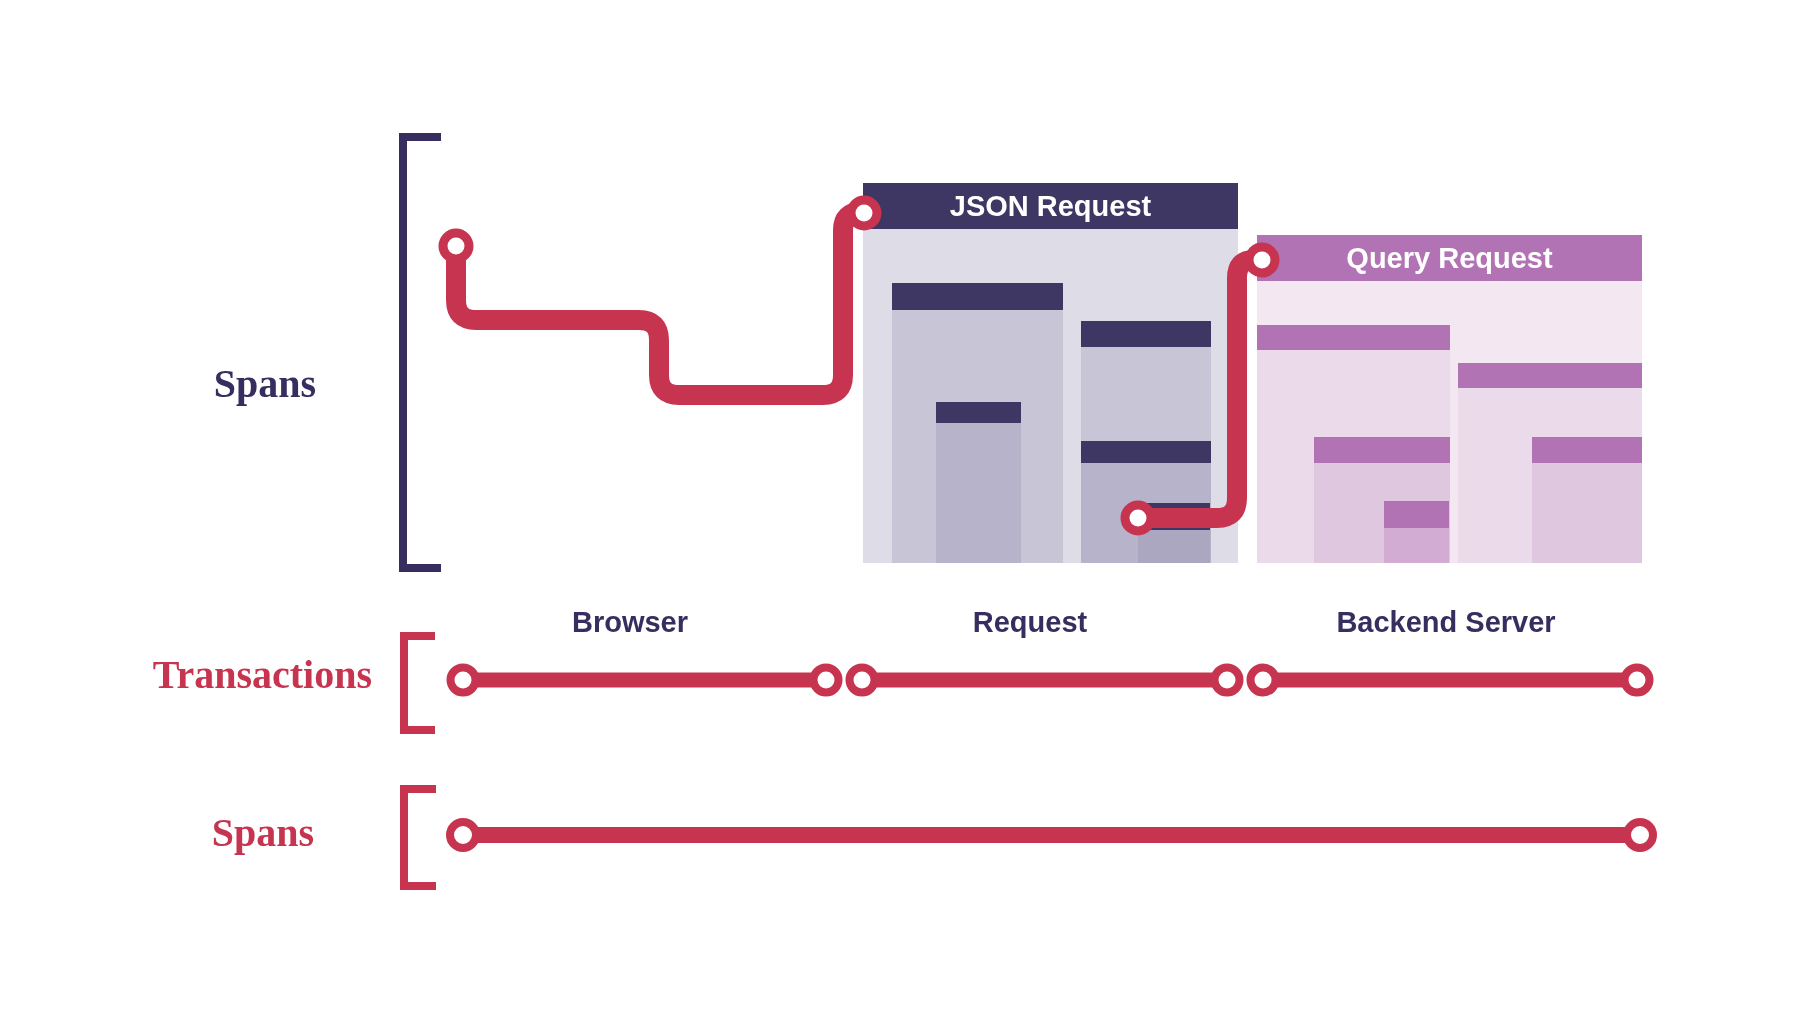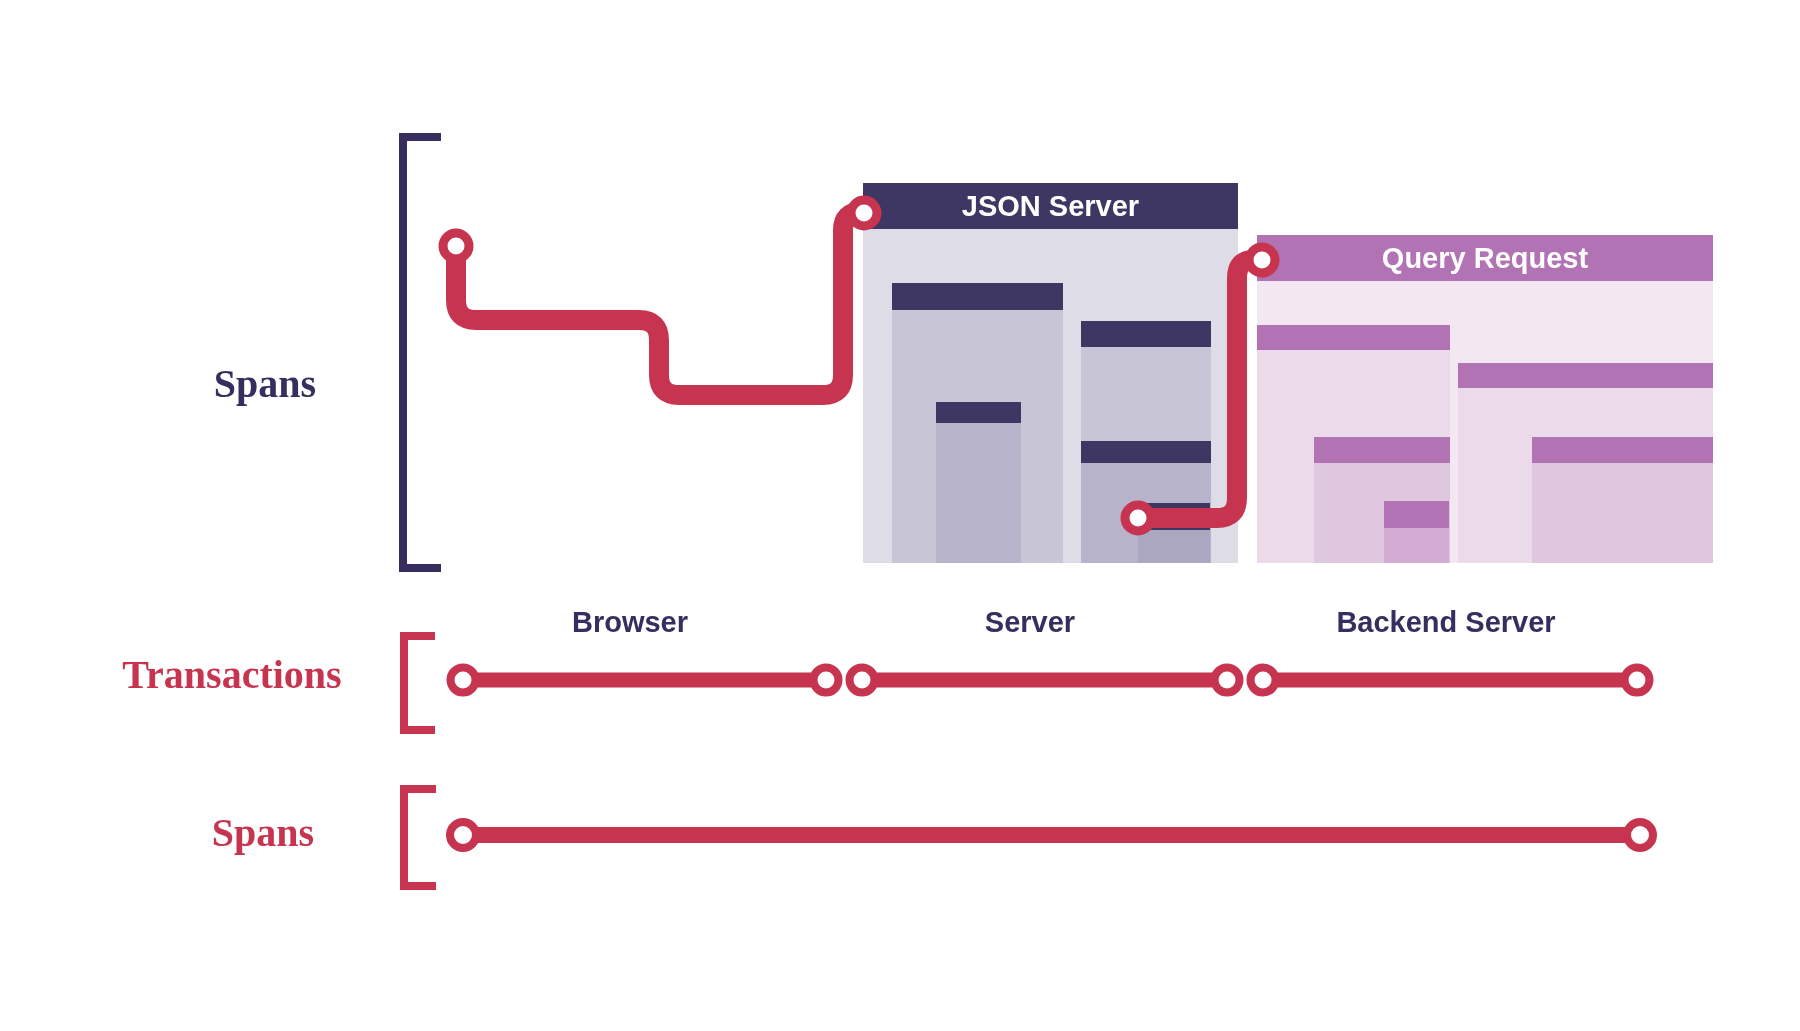--- a/index.html
+++ b/index.html
@@ -8,21 +8,21 @@
     background:var(--white,#fff);
     font-family:"Liberation Sans", sans-serif;
     font-weight:700;
   }
 
   
   .side-label { position:absolute; text-align:center; font-size:40px; letter-spacing:0;font-family:Liberation Serif, serif; }
   .side-label.navy  { color:var(--navy); }
   .side-label.red   { color:var(--red); }
   .spans-lbl        { left:140px; top:360px; width:250px; }
-  .transactions-lbl { left:92px;  top:651px; width:280px; }
+  .transactions-lbl { left:92px;  top:651px; width:280px;text-align:right; }
   .trace-lbl        { left:138px; top:809px; width:250px; }
 
   
   .bracket { position:absolute; border-style:solid; border-right:none; }
   .spans-b        { left:399px; top:133px; width:34px; height:423px; border-width:8px; border-color:var(--navy); }
   .transactions-b { left:400px; top:632px; width:27px; height:86px;  border-width:8px; border-color:var(--red); }
   .trace-b        { left:400px; top:785px; width:28px; height:89px;  border-width:8px; border-color:var(--red); }
 
   
   .panel { position:absolute; }
@@ -57,21 +57,21 @@
   .p2 .l2 { background:var(--slate2); }
   .p2 .l3 { background:var(--slate3); }
   .p2 .l4 { background:var(--slate4); }
   .p2 .ba  { left:29px;  top:54px;  width:171px; } .p2 .ba .bh  { height:27px; }
   .p2 .bb  { left:218px; top:92px;  width:130px; } .p2 .bb .bh  { height:26px; }
   .p2 .ba1 { left:73px;  top:173px; width:85px;  } .p2 .ba1 .bh { height:21px; }
   .p2 .bb1 { left:218px; top:212px; width:130px; } .p2 .bb1 .bh { height:22px; }
   .p2 .bb2 { left:275px; top:274px; width:72px;  } .p2 .bb2 .bh { height:27px; }
 
   
-  .p3 { left:1257px; top:235px; width:456px; height:328px; }
+  .p3 { left:1257px; top:235px; width:385px; height:328px; }
   .p3 .panel-header { background:var(--plum); color:#fff; }
   .p3 .panel-body   { background:var(--plum1); }
   .p3 .bar .bh      { background:var(--plum); }
   .p3 .l2 { background:var(--plum2); }
   .p3 .l3 { background:var(--plum3); }
   .p3 .l4 { background:var(--plum4); }
   .p3 .ba  { left:0;     top:44px;  width:193px; } .p3 .ba .bh  { height:25px; }
   .p3 .bb  { left:201px; top:82px;  right:0;     } .p3 .bb .bh  { height:25px; }
   .p3 .ba1 { left:57px;  top:156px; width:136px; } .p3 .ba1 .bh { height:26px; }
   .p3 .ba2 { left:127px; top:220px; width:65px;  } .p3 .ba2 .bh { height:27px; }
@@ -101,21 +101,21 @@
   <div class="bracket spans-b"></div>
 
   <div class="side-label red transactions-lbl">Transactions</div>
   <div class="bracket transactions-b"></div>
 
   <div class="side-label red trace-lbl">Spans</div>
   <div class="bracket trace-b"></div>
 
 
   <section class="panel p2">
-    <header class="panel-header">JSON Server</header>
+    <header class="panel-header">JSON Request</header>
     <div class="panel-body">
       <div class="bar l2 ba">
           <i class="bh"></i>
         </div>
       <div class="bar l2 bb">
           <i class="bh"></i>
         </div>
       <div class="bar l3 ba1">
           <i class="bh"></i>
         </div>
@@ -143,21 +143,21 @@
       <div class="bar l4 ba2">
           <i class="bh"></i>
         </div>
       <div class="bar l3 bb1">
           <i class="bh"></i>
         </div>
     </div>
   </section>
 
   <div class="svc-label svc-browser">Browser</div>
-  <div class="svc-label svc-backend">Server</div>
+  <div class="svc-label svc-backend">Request</div>
   <div class="svc-label svc-database">Backend Server</div>
 
   <svg class="overlay" viewBox="0 0 1800 1031">
 
     <path class="rpath" d="M456,259 V300 Q456,320 476,320 H639 Q659,320 659,340 V375 Q659,395 679,395 H823 Q843,395 843,375 V230 Q843,212 861,212"></path>
     <path class="rpath" d="M1150,518 H1217 Q1237,518 1237,498 V278 Q1237,260 1253,260"></path>
 
     <line class="tline" x1="463" y1="680" x2="826" y2="680"></line>
     <line class="tline" x1="862" y1="680" x2="1227" y2="680"></line>
     <line class="tline" x1="1263" y1="680" x2="1637" y2="680"></line>

